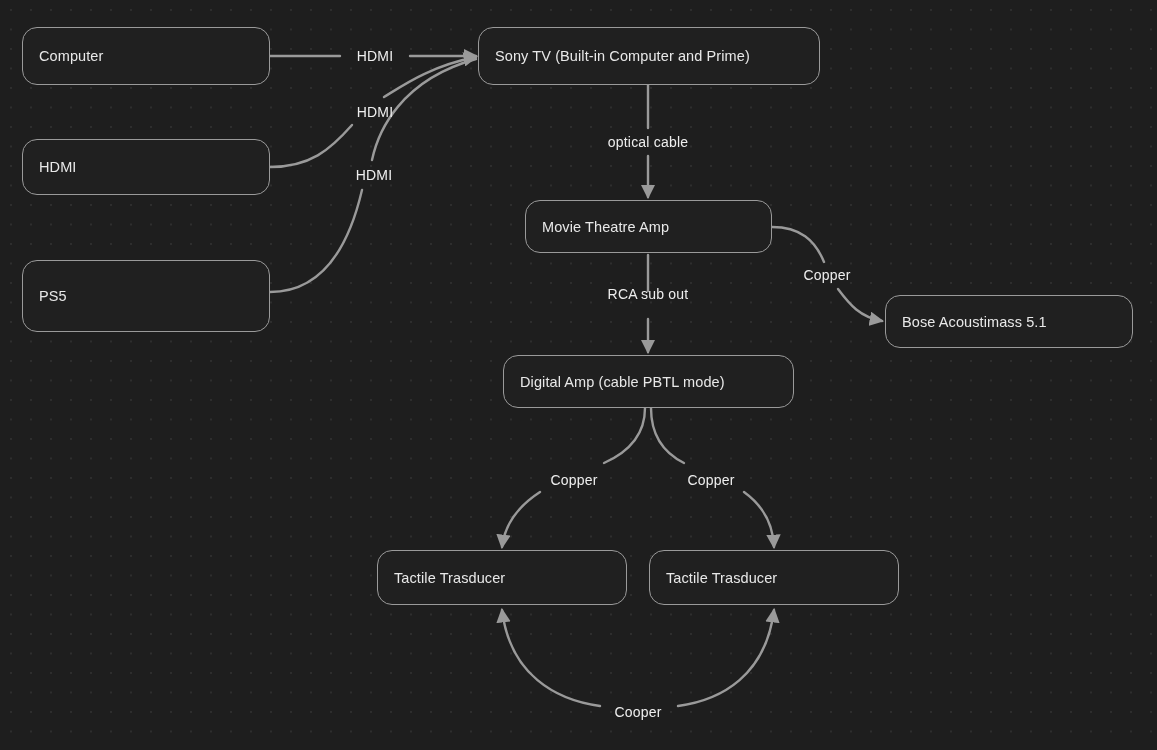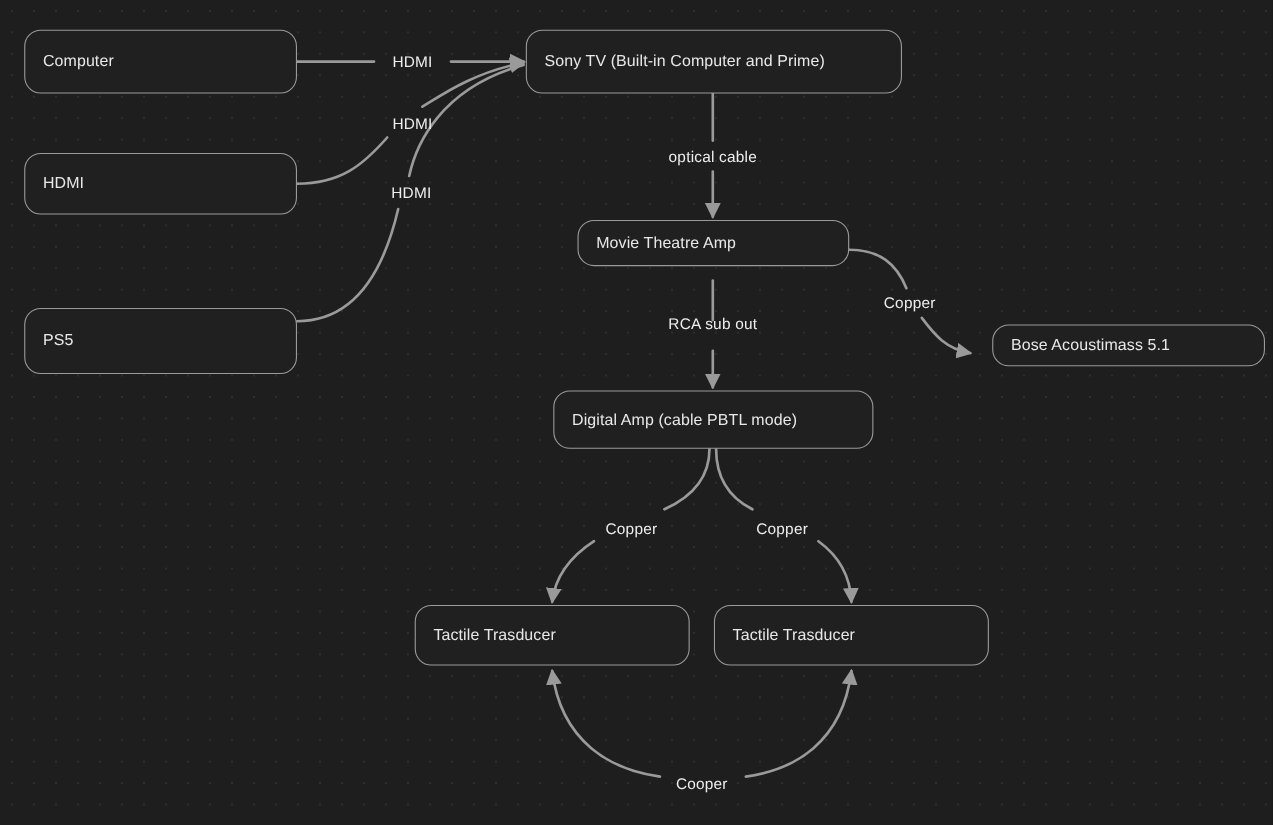--- a/index.html
+++ b/index.html
@@ -100,33 +100,33 @@
   </svg>
 
   <div class="node" style="left:22px; top:27px; width:248px; height:58px;">
     <span class="node-label">Computer</span>
   </div>
 
   <div class="node" style="left:22px; top:139px; width:248px; height:56px;">
     <span class="node-label">HDMI</span>
   </div>
 
-  <div class="node" style="left:22px; top:280px; width:248px; height:60px;text-align:right;">
+  <div class="node" style="left:22px; top:260px; width:248px; height:72px;text-align:right;">
     <span class="node-label">PS5</span>
   </div>
 
   <div class="node" style="left:478px; top:27px; width:342px; height:58px;">
     <span class="node-label">Sony TV (Built-in Computer and Prime)</span>
   </div>
 
-  <div class="node" style="left:525px; top:200px; width:247px; height:42px;">
+  <div class="node" style="left:525px; top:200px; width:247px; height:53px;">
     <span class="node-label">Movie Theatre Amp</span>
   </div>
 
-  <div class="node" style="left:885px; top:295px; width:248px; height:38px;margin-left:17px;">
+  <div class="node" style="left:885px; top:295px; width:248px; height:53px;">
     <span class="node-label">Bose Acoustimass 5.1</span>
   </div>
 
   <div class="node" style="left:503px; top:355px; width:291px; height:53px;">
     <span class="node-label">Digital Amp (cable PBTL mode)</span>
   </div>
 
   <div class="node" style="left:377px; top:550px; width:250px; height:55px;">
     <span class="node-label">Tactile Trasducer</span>
   </div>

